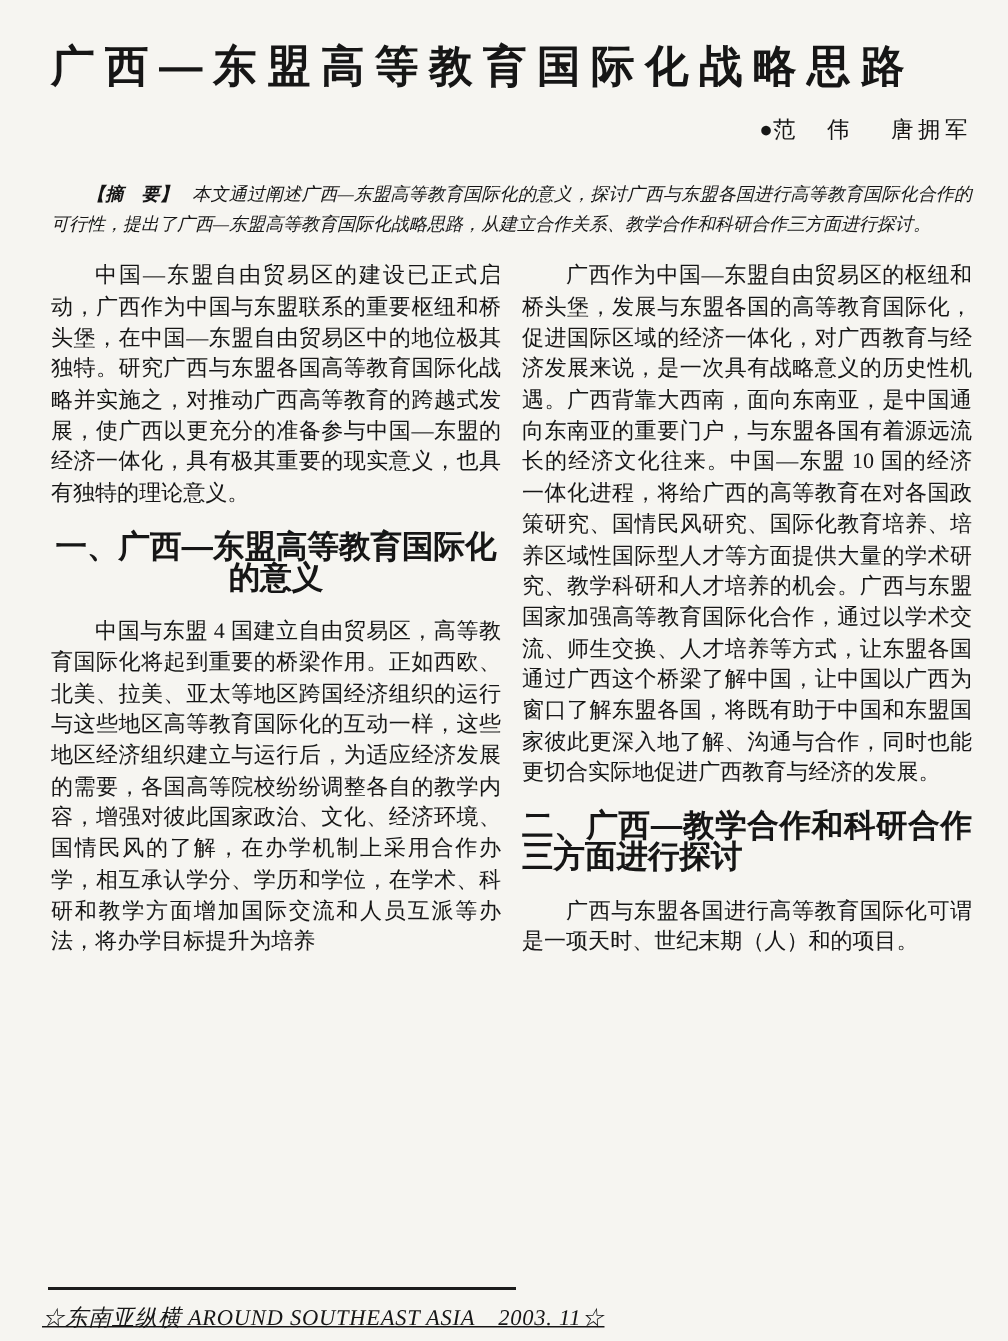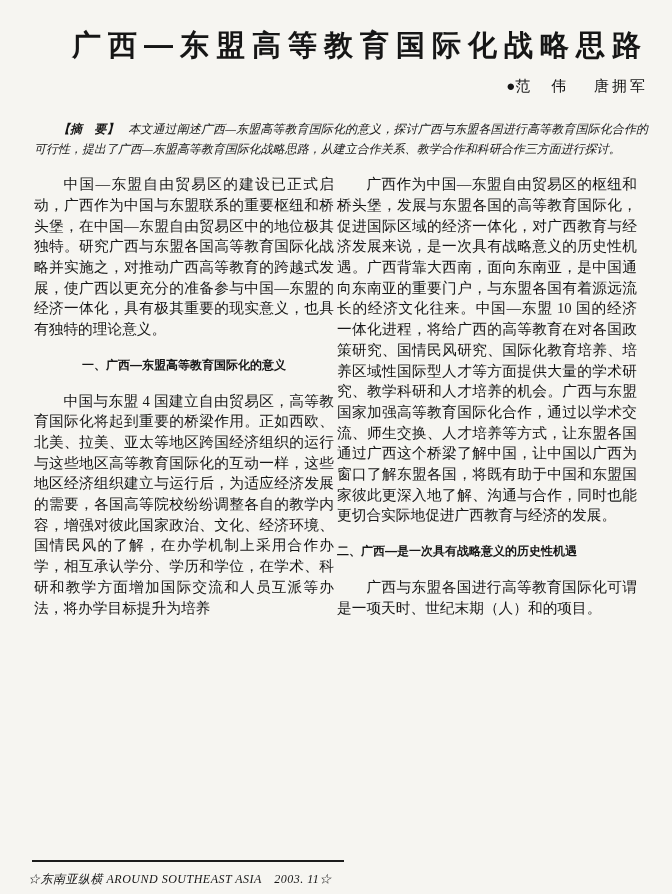--- a/index.html
+++ b/index.html
@@ -8,21 +8,21 @@
     width: 672px;
     height: 894px;
     background: #f6f5f1;
     color: #161616;
     font-family: "Liberation Serif", "DejaVu Serif", serif;
     box-sizing: border-box;
     padding: 22px 24px 0 34px;
     overflow: hidden;
   }
   .title {
-    text-align: right;
+    text-align: left;
     font-family: "Liberation Sans", "DejaVu Sans", sans-serif;
     font-weight: bold;
     font-size: 29px;
     letter-spacing: 7px;
     line-height: 34px;
     margin: 6px 0 0 0;
     white-space: nowrap;
   }
   .authors {
     text-align: right;
@@ -35,56 +35,57 @@
     margin-top: 24px;
     font-size: 12px;
     line-height: 19.6px;
     text-align: justify;
     font-style: italic;
     text-indent: 2em;
   }
   .abstract .label { font-weight: bold; margin-right: 0.8em; }
   .columns {
     display: flex;
-    gap: 3px;
+    gap: 14px;
     margin-top: 15px;
     align-items: flex-end;
   }
   .col {
     width: 300px;
     font-size: 14.7px;
     line-height: 20.7px;
     text-align: justify;
   }
   .col p { margin: 0; text-indent: 2em; }
   .sec-heading {
     font-family: "Liberation Sans", "DejaVu Sans", sans-serif;
     font-weight: bold;
-    font-size: 12px;
+    font-size: 21px;
     margin: 15px 0 15px 0;
     text-indent: 0;
   }
   .sec-heading.centered { text-align: center; }
   .sub-item { text-indent: 2em; font-weight: bold; }
   .footer {
     position: absolute;
     left: 28px;
     bottom: 6px;
   }
   .footer-rule {
     width: 312px;
     height: 2px;
     background: #1c1c1c;
     margin: 0 0 9px 4px;
   }
   .footer-text {
     font-style: italic;
-    font-size: 12px;
+    font-size: 15px;
     letter-spacing: 0.5px;
     white-space: nowrap;
+    text-decoration: underline;
   }
 </style>
 </head>
 <body>
 
 <div class="page">
 
   <h1 class="title">广西—东盟高等教育国际化战略思路</h1>
 
   <div class="authors">
@@ -98,21 +99,21 @@
   <div class="columns">
 
     <div class="col">
       <p>中国—东盟自由贸易区的建设已正式启动，广西作为中国与东盟联系的重要枢纽和桥头堡，在中国—东盟自由贸易区中的地位极其独特。研究广西与东盟各国高等教育国际化战略并实施之，对推动广西高等教育的跨越式发展，使广西以更充分的准备参与中国—东盟的经济一体化，具有极其重要的现实意义，也具有独特的理论意义。</p>
       <div class="sec-heading centered">一、广西—东盟高等教育国际化的意义</div>
       <p>中国与东盟 4 国建立自由贸易区，高等教育国际化将起到重要的桥梁作用。正如西欧、北美、拉美、亚太等地区跨国经济组织的运行与这些地区高等教育国际化的互动一样，这些地区经济组织建立与运行后，为适应经济发展的需要，各国高等院校纷纷调整各自的教学内容，增强对彼此国家政治、文化、经济环境、国情民风的了解，在办学机制上采用合作办学，相互承认学分、学历和学位，在学术、科研和教学方面增加国际交流和人员互派等办法，将办学目标提升为培养</p>
     </div>
 
     <div class="col">
       <p>广西作为中国—东盟自由贸易区的枢纽和桥头堡，发展与东盟各国的高等教育国际化，促进国际区域的经济一体化，对广西教育与经济发展来说，是一次具有战略意义的历史性机遇。广西背靠大西南，面向东南亚，是中国通向东南亚的重要门户，与东盟各国有着源远流长的经济文化往来。中国—东盟 10 国的经济一体化进程，将给广西的高等教育在对各国政策研究、国情民风研究、国际化教育培养、培养区域性国际型人才等方面提供大量的学术研究、教学科研和人才培养的机会。广西与东盟国家加强高等教育国际化合作，通过以学术交流、师生交换、人才培养等方式，让东盟各国通过广西这个桥梁了解中国，让中国以广西为窗口了解东盟各国，将既有助于中国和东盟国家彼此更深入地了解、沟通与合作，同时也能更切合实际地促进广西教育与经济的发展。</p>
-      <div class="sec-heading">二、广西—是一次具有战略意义的历史性机遇</div>
+      <div class="sec-heading">二、广西—教学合作和科研合作三方面进行探讨</div>
       <p>广西与东盟各国进行高等教育国际化可谓是一项天时、世纪末期（人）和的项目。</p>
     </div>
 
   </div>
 
   <div class="footer">
     <div class="footer-rule"></div>
     <div class="footer-text">☆东南亚纵横 AROUND SOUTHEAST ASIA　2003. 11☆</div>
   </div>
 

